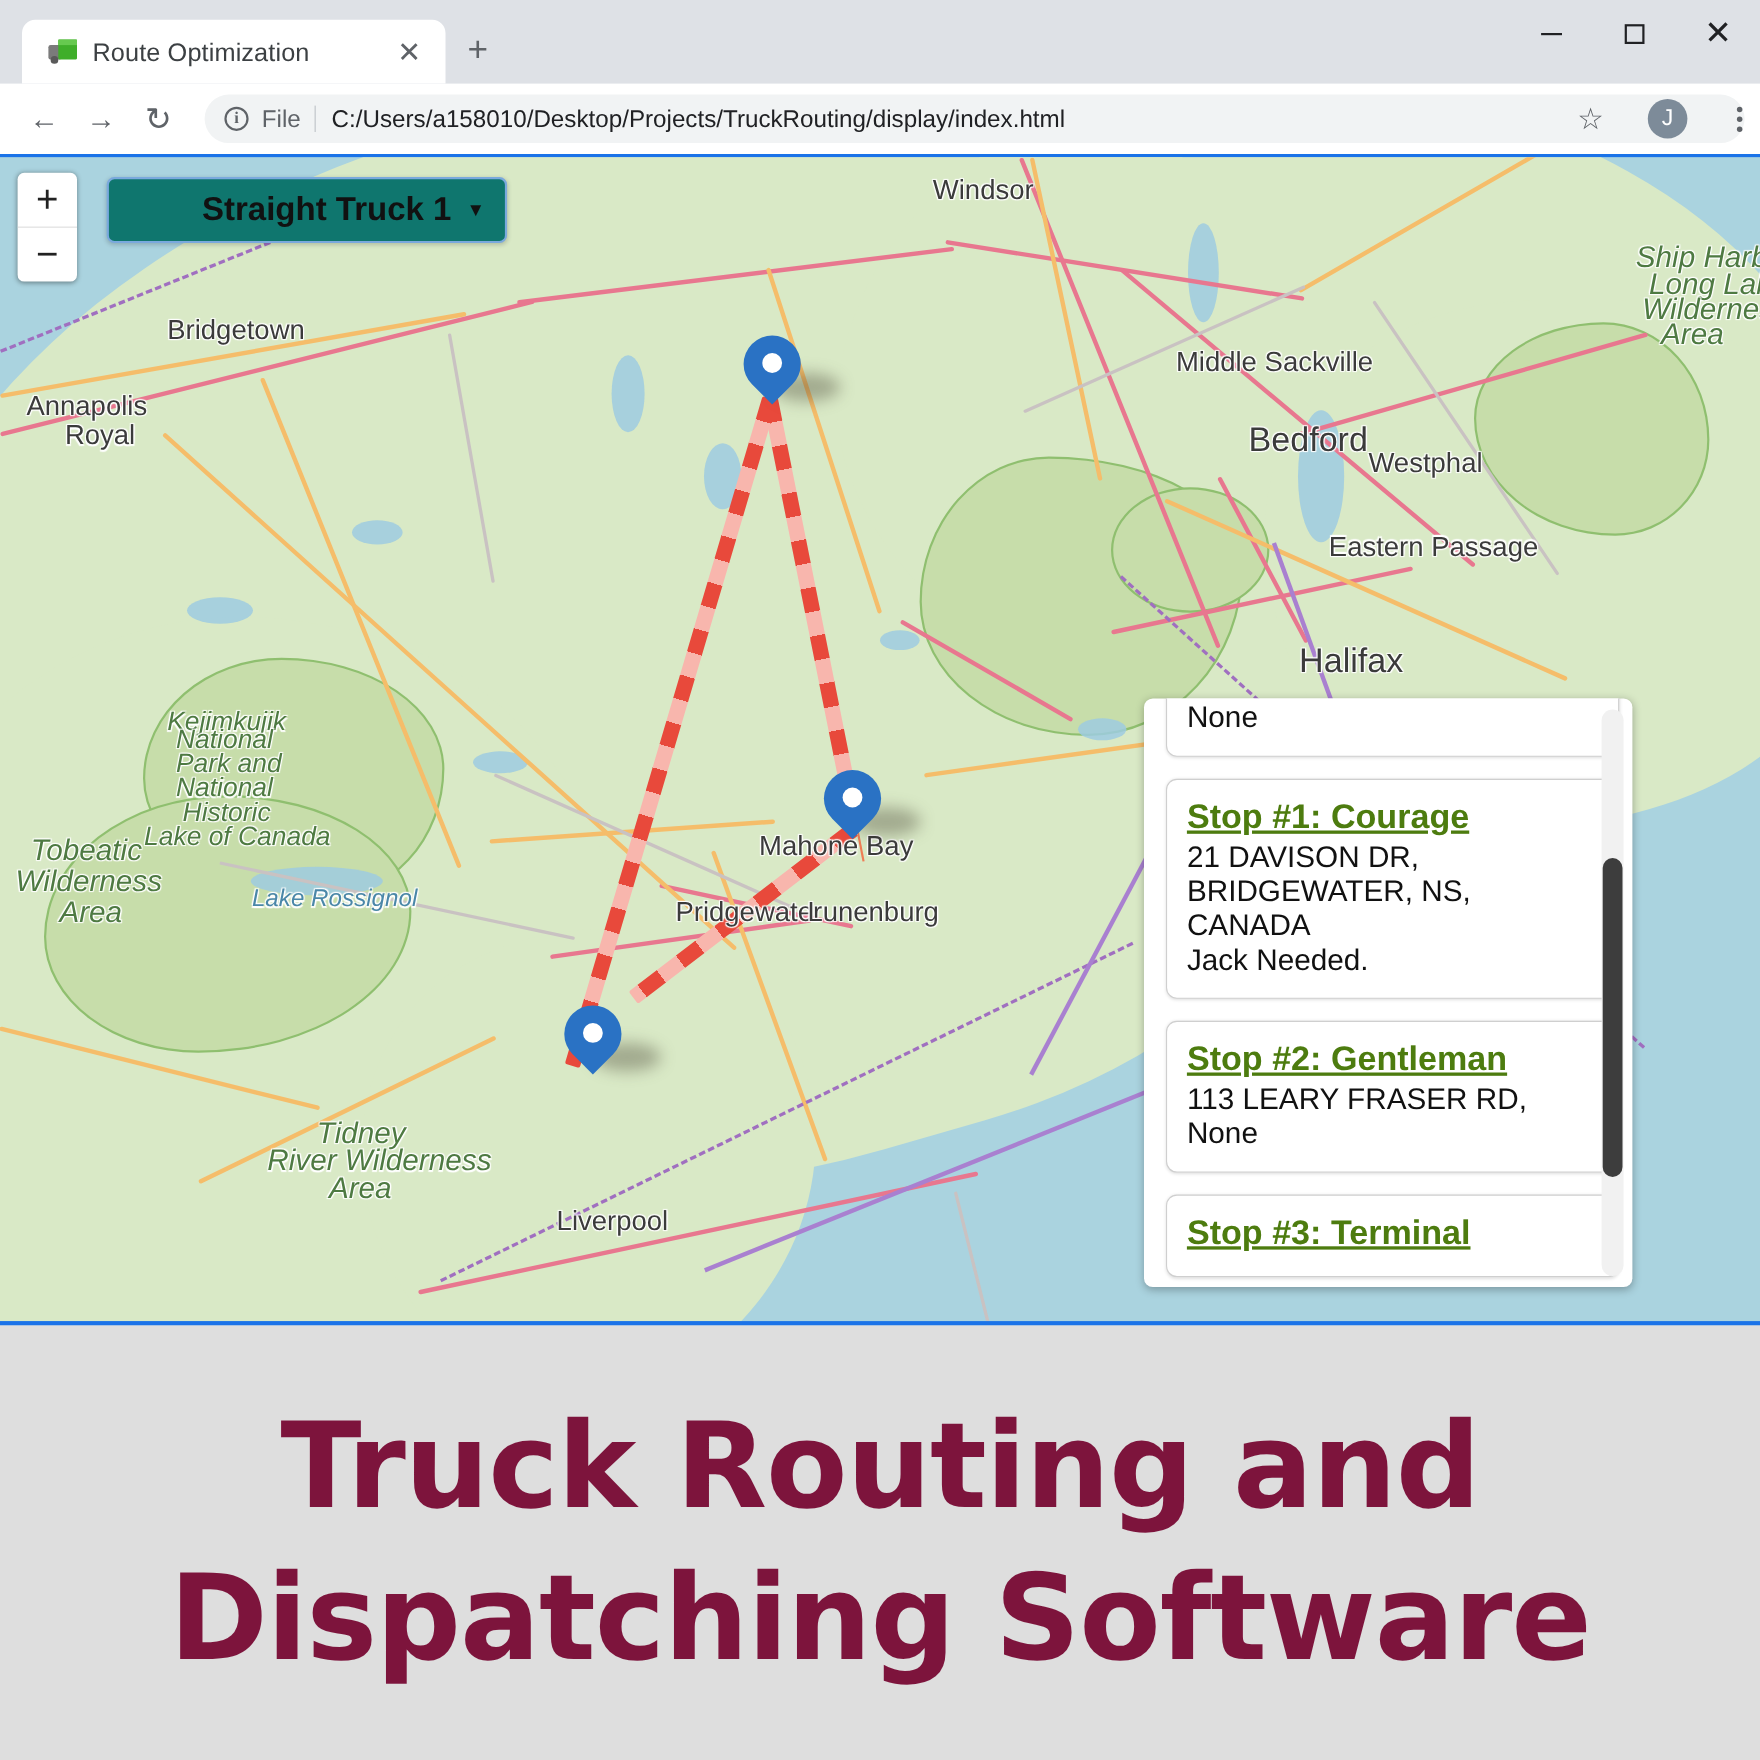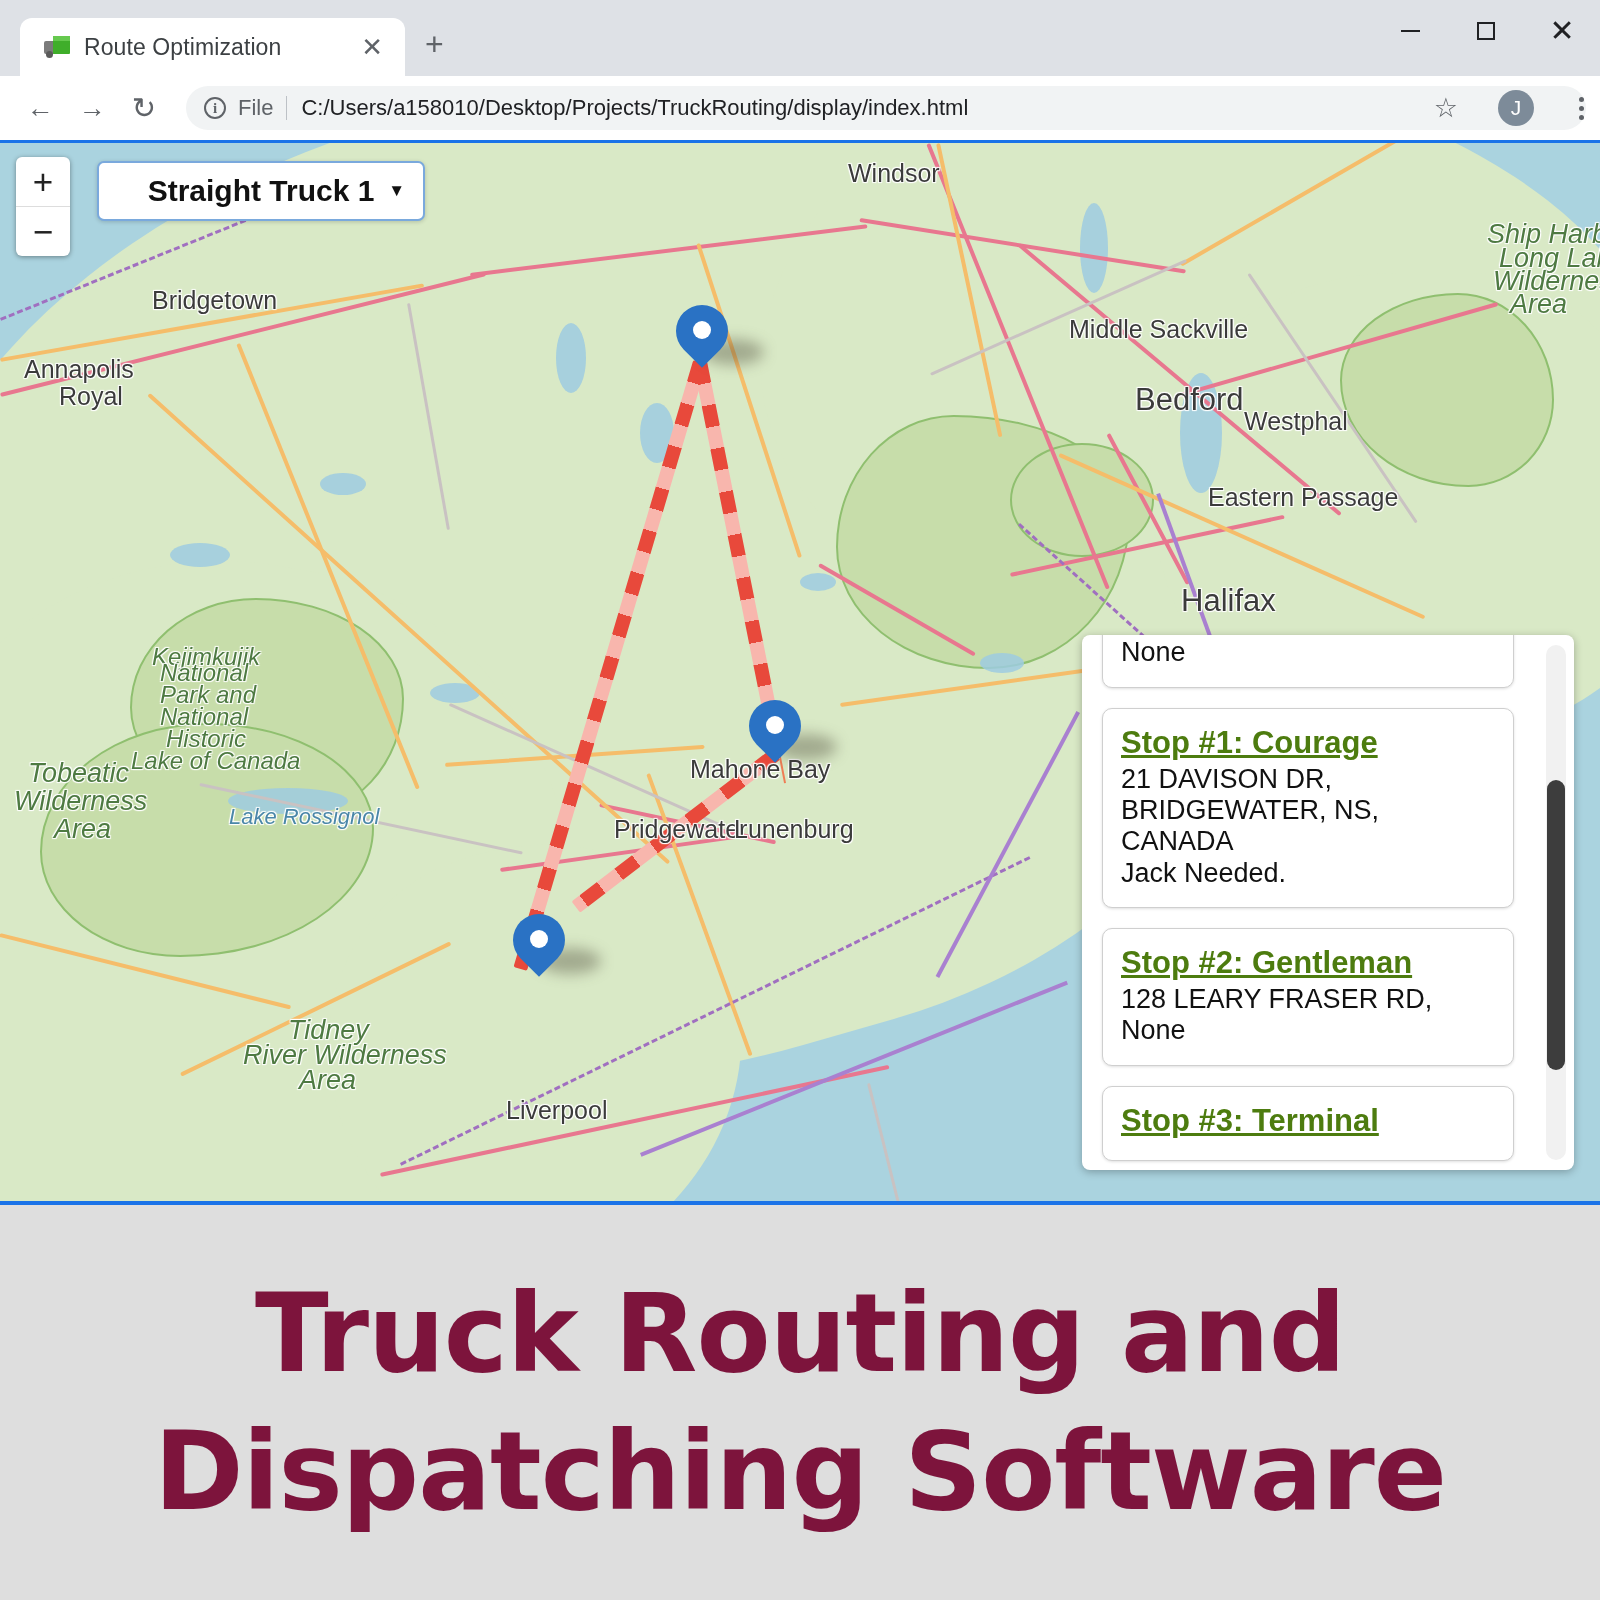--- a/index.html
+++ b/index.html
@@ -346,41 +346,42 @@
     font-size: 35px; color: #222;
     font-weight: 400;
     line-height: 1;
   }
   .zoomctl div:first-child { border-bottom: 1px solid #ddd; }
 
   
   .truckselect {
     position: absolute; left: 97px; top: 18px;
     width: 324px; height: 56px;
-    background: #ffffff;
+    background: #0f766e;
     border: 2px solid #7aa9dd;
     border-radius: 7px;
     box-shadow: 0 1px 4px rgba(0,0,0,0.18);
     display: flex; align-items: center; justify-content: center;
     z-index: 30;
+    padding-left: 36px;
   }
   .truckselect .tslabel {
     font-size: 30px; font-weight: bold; color: #111;
   }
   .truckselect .caret {
     position: absolute; right: 18px; top: 50%;
     transform: translateY(-50%);
     font-size: 17px; color: #111;
   }
 
   
   .stops-panel {
     position: absolute;
-    left: 1082px; top: 492px;
-    width: 492px; height: 535px;
+    left: 1040px; top: 492px;
+    width: 444px; height: 535px;
     background: #ffffff;
     border-radius: 8px;
     box-shadow: 0 2px 8px rgba(0,0,0,0.28);
     overflow: hidden;
     z-index: 25;
   }
   .stops-inner {
     position: absolute;
     left: 20px; top: -46px;
     width: 412px;
@@ -633,21 +634,21 @@
           </div>
           <div class="stop-card">
             <div class="stop-title">Stop #1: Courage</div>
             <div class="stop-line">21 DAVISON DR,</div>
             <div class="stop-line">BRIDGEWATER, NS,</div>
             <div class="stop-line">CANADA</div>
             <div class="stop-line">Jack Needed.</div>
           </div>
           <div class="stop-card">
             <div class="stop-title">Stop #2: Gentleman</div>
-            <div class="stop-line">128 LEARY FRASER RD,</div>
+            <div class="stop-line">113 LEARY FRASER RD,</div>
             <div class="stop-line">None</div>
           </div>
           <div class="stop-card">
             <div class="stop-title">Stop #3: Terminal</div>
           </div>
         </div>
       <div class="scrollbar">
         <div class="scrollthumb"></div>
       </div>
     </div>

